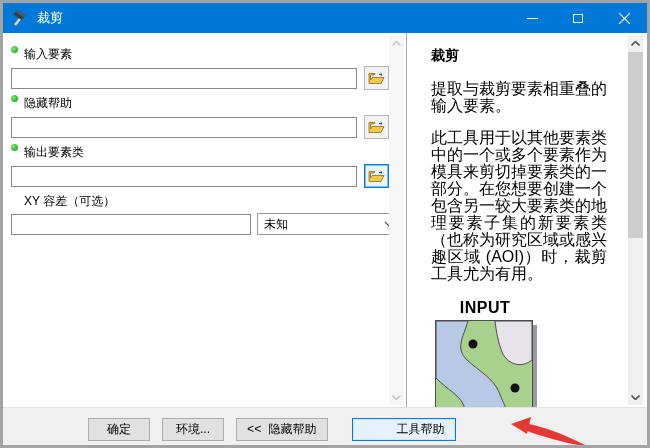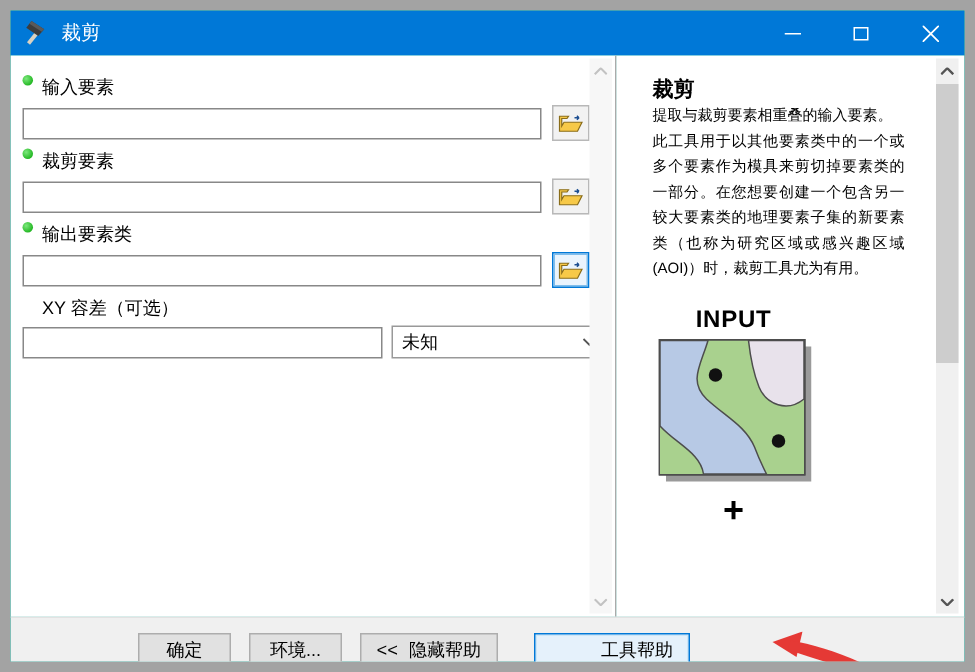--- a/index.html
+++ b/index.html
@@ -3,21 +3,21 @@
 <meta charset="utf-8">
 <style>
   * { box-sizing: border-box; margin: 0; padding: 0; }
   html,body { width:650px; height:448px; }
   body {
     font-family: "Liberation Sans", "DejaVu Sans", sans-serif;
     font-size: 12px; color:#000; background:#fff;
   }
   .window {
     position:relative; width:650px; height:448px;
-    border:7px solid #a3a3a3; background:#14b8a6; overflow:hidden;
+    border:3px solid #a3a3a3; background:#fef9c3; overflow:hidden;
   }
   
   .titlebar {
     height:30px; background:#0078d7; color:#fff;
     display:flex; align-items:center; padding-left:8px;
   }
   .titlebar .app-icon { width:18px; height:18px; margin-right:8px; flex:0 0 auto; }
   .titlebar .title { font-size:13px; }
   .win-controls { margin-left:auto; display:flex; height:30px; }
   .win-btn {
@@ -63,21 +63,21 @@
   .vscroll {
     position:absolute; top:2px; bottom:2px; right:2px; width:15px;
     display:flex; flex-direction:column; justify-content:space-between;
   }
   .vscroll.light { background:#f7f7f7; }
   .vscroll.gray  { background:#f0f0f0; }
   .scroll-arrow { width:15px; height:16px; display:flex; align-items:center; justify-content:center; }
   .scroll-thumb { position:absolute; left:0; top:17px; width:15px; height:186px; background:#cdcdcd; }
   
   .help-title { font-size:14px; font-weight:bold; margin-top:2px; }
-  .help-para  { font-size:10px; line-height:17px; text-align:justify; }
+  .help-para  { font-size:16px; line-height:17px; margin-top:15px; text-align:justify; }
   .diagram { width:100px; margin:17px 0 0 4px; text-align:center; }
   .diagram-label { font-weight:bold; font-size:16px; letter-spacing:0.5px; font-family:"Liberation Sans",sans-serif; }
   .diagram-plus { font-weight:bold; font-size:24px; line-height:22px; margin-top:5px; }
   .diagram-map { margin-top:3px; }
   
   .footer {
     height:44px; background:#f0f0f0; border-top:1px solid #e2e2e2;
     display:flex; align-items:center; padding-left:85px; gap:12px;
   }
   .btn {
@@ -136,21 +136,21 @@
         <button class="browse-btn">
           <svg width="17" height="14" viewBox="0 0 17 14">
             <path d="M1,4 L1,12.5 L13,12.5 L16,6.5 L4,6.5 L2.5,9 L2.5,4 L6,4 L7,2.5 L1,2.5 Z" fill="#f7c948" stroke="#8a6d1a" stroke-width="0.8"></path>
             <path d="M11,3.5 L14,3.5 M14,3.5 L12.6,2.2 M14,3.5 L12.6,4.8" stroke="#1d4f91" stroke-width="1" fill="none"></path>
           </svg>
         </button>
       </div>
 
       <div class="field-label">
         <span class="req-dot"></span>
-        <span>裁剪要素</span>
+        <span>隐藏帮助</span>
       </div>
       <div class="field-row">
         <input class="text-input" type="text" value="" style="">
         <button class="browse-btn">
           <svg width="17" height="14" viewBox="0 0 17 14">
             <path d="M1,4 L1,12.5 L13,12.5 L16,6.5 L4,6.5 L2.5,9 L2.5,4 L6,4 L7,2.5 L1,2.5 Z" fill="#f7c948" stroke="#8a6d1a" stroke-width="0.8"></path>
             <path d="M11,3.5 L14,3.5 M14,3.5 L12.6,2.2 M14,3.5 L12.6,4.8" stroke="#1d4f91" stroke-width="1" fill="none"></path>
           </svg>
         </button>
       </div>

